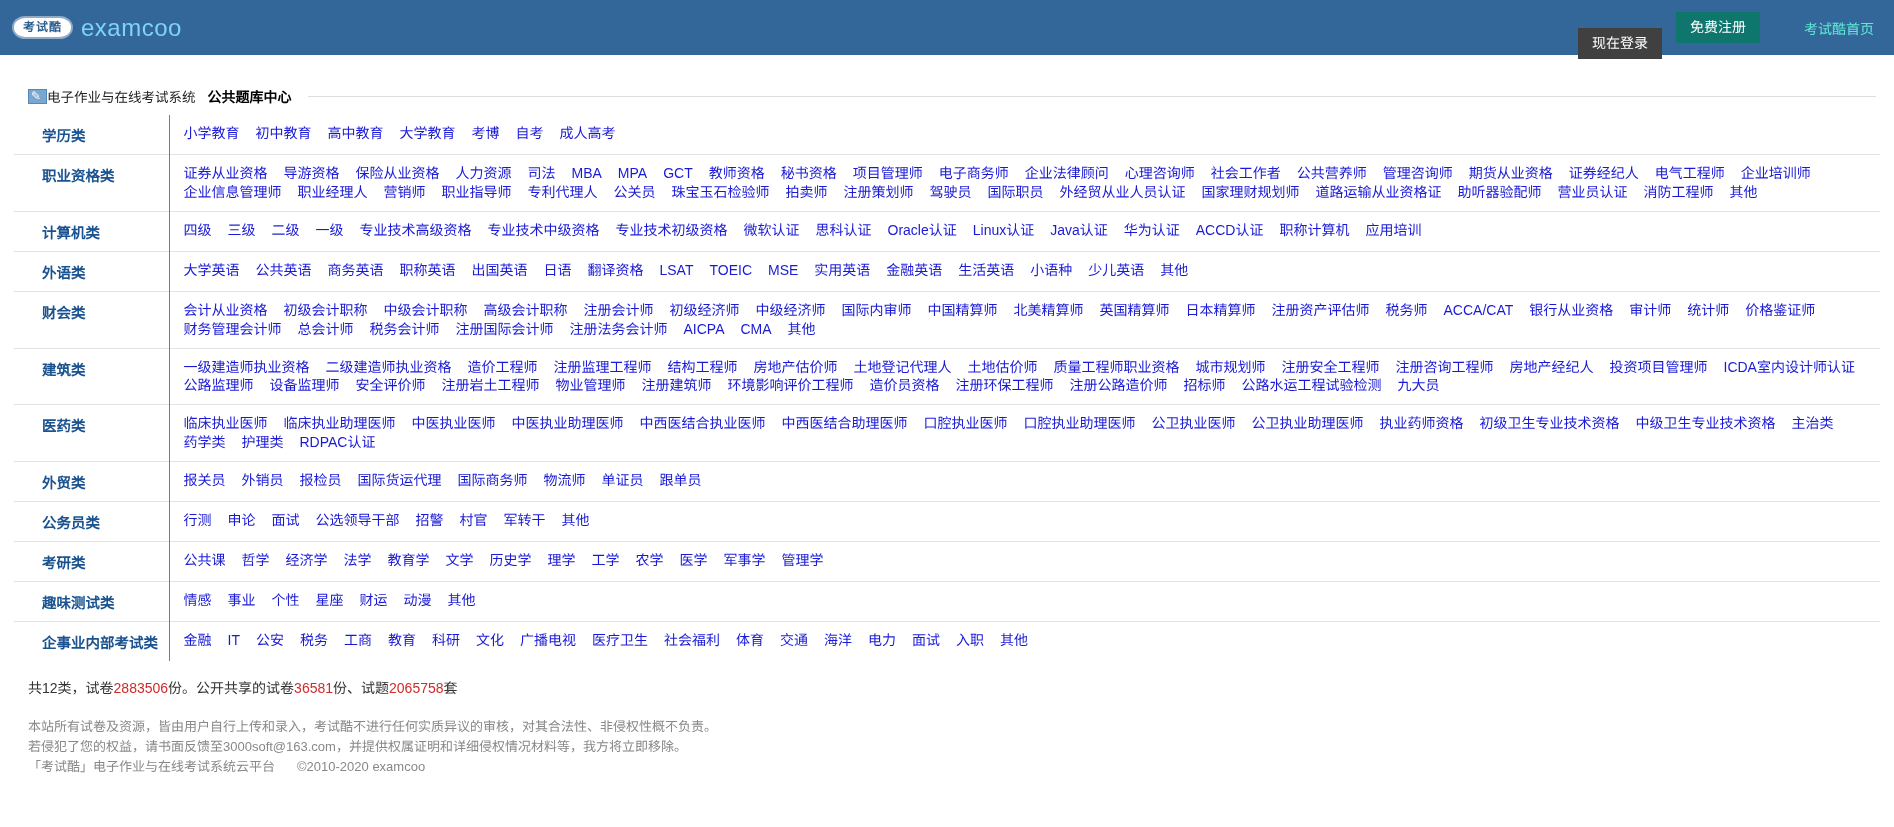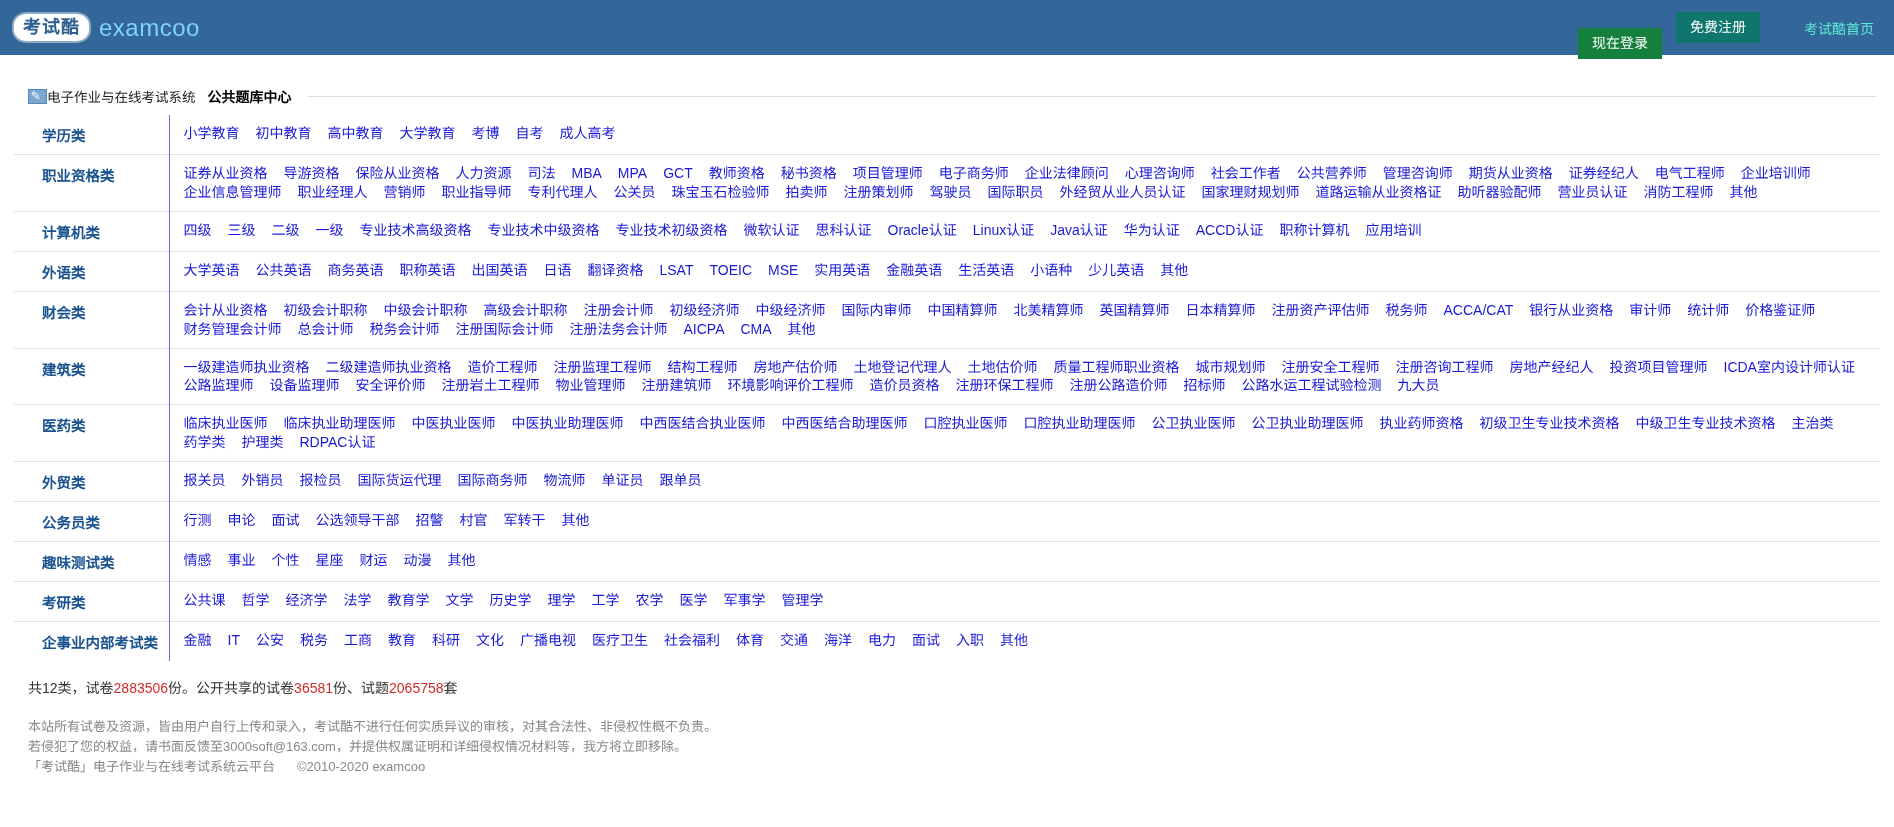--- a/index.html
+++ b/index.html
@@ -22,21 +22,21 @@
   }
   .brand {
     display: flex;
     align-items: center;
     gap: 10px;
   }
   .brand-logo {
     background: #ffffff;
     color: #2f5f8f;
     font-weight: bold;
-    font-size: 18px;
+    font-size: 12px;
     padding: 3px 9px;
     border-radius: 13px / 11px;
     letter-spacing: 1px;
     line-height: 1.15;
     white-space: nowrap;
     box-shadow: 0 0 0 2px rgba(255,255,255,.45);
   }
   .brand-name {
     color: #7dd3fc;
     font-size: 24px;
@@ -174,21 +174,21 @@
 </style>
 </head>
 <body>
 
 <div class="topbar" style="background: rgb(51, 102, 153);">
   <div class="brand">
     <span class="brand-logo">考试酷</span>
     <span class="brand-name">examcoo</span>
   </div>
   <div class="topbar-right">
-    <button class="btn-login" style="background: #15803d; margin-top: 32px;">现在登录</button>
+    <button class="btn-login" style="background: #404040; margin-top: 32px;">现在登录</button>
     <button class="btn-register" style="background: #0f766e;">免费注册</button>
     <a class="home-link">考试酷首页</a>
   </div>
 </div>
 
 <div class="page-wrap">
 
   <div class="section-head">
     <span class="sys-icon"></span>
     <span class="sys-title">电子作业与在线考试系统</span>
@@ -228,26 +228,26 @@
         </tr>
         <tr class="cat-row">
           <td class="cat-name">外贸类</td>
           <td class="cat-links"><a href="#">报关员</a><a href="#">外销员</a><a href="#">报检员</a><a href="#">国际货运代理</a><a href="#">国际商务师</a><a href="#">物流师</a><a href="#">单证员</a><a href="#">跟单员</a></td>
         </tr>
         <tr class="cat-row">
           <td class="cat-name">公务员类</td>
           <td class="cat-links"><a href="#">行测</a><a href="#">申论</a><a href="#">面试</a><a href="#">公选领导干部</a><a href="#">招警</a><a href="#">村官</a><a href="#">军转干</a><a href="#">其他</a></td>
         </tr>
         <tr class="cat-row">
+          <td class="cat-name">考研类</td>
+          <td class="cat-links"><a href="#">公共课</a><a href="#">哲学</a><a href="#">经济学</a><a href="#">法学</a><a href="#">教育学</a><a href="#">文学</a><a href="#">历史学</a><a href="#">理学</a><a href="#">工学</a><a href="#">农学</a><a href="#">医学</a><a href="#">军事学</a><a href="#">管理学</a></td>
+        </tr>
+        <tr class="cat-row">
           <td class="cat-name">趣味测试类</td>
           <td class="cat-links"><a href="#">情感</a><a href="#">事业</a><a href="#">个性</a><a href="#">星座</a><a href="#">财运</a><a href="#">动漫</a><a href="#">其他</a></td>
-        </tr>
-        <tr class="cat-row">
-          <td class="cat-name">考研类</td>
-          <td class="cat-links"><a href="#">公共课</a><a href="#">哲学</a><a href="#">经济学</a><a href="#">法学</a><a href="#">教育学</a><a href="#">文学</a><a href="#">历史学</a><a href="#">理学</a><a href="#">工学</a><a href="#">农学</a><a href="#">医学</a><a href="#">军事学</a><a href="#">管理学</a></td>
         </tr>
         <tr class="cat-row">
           <td class="cat-name">企事业内部考试类</td>
           <td class="cat-links"><a href="#">金融</a><a href="#">IT</a><a href="#">公安</a><a href="#">税务</a><a href="#">工商</a><a href="#">教育</a><a href="#">科研</a><a href="#">文化</a><a href="#">广播电视</a><a href="#">医疗卫生</a><a href="#">社会福利</a><a href="#">体育</a><a href="#">交通</a><a href="#">海洋</a><a href="#">电力</a><a href="#">面试</a><a href="#">入职</a><a href="#">其他</a></td>
         </tr>
       </tbody>
   </table>
 
   <div class="stats">
     <span>共12类，试卷</span><b>2883506</b><span>份。公开共享的试卷</span><b>36581</b><span>份、试题</span><b>2065758</b><span>套</span>

